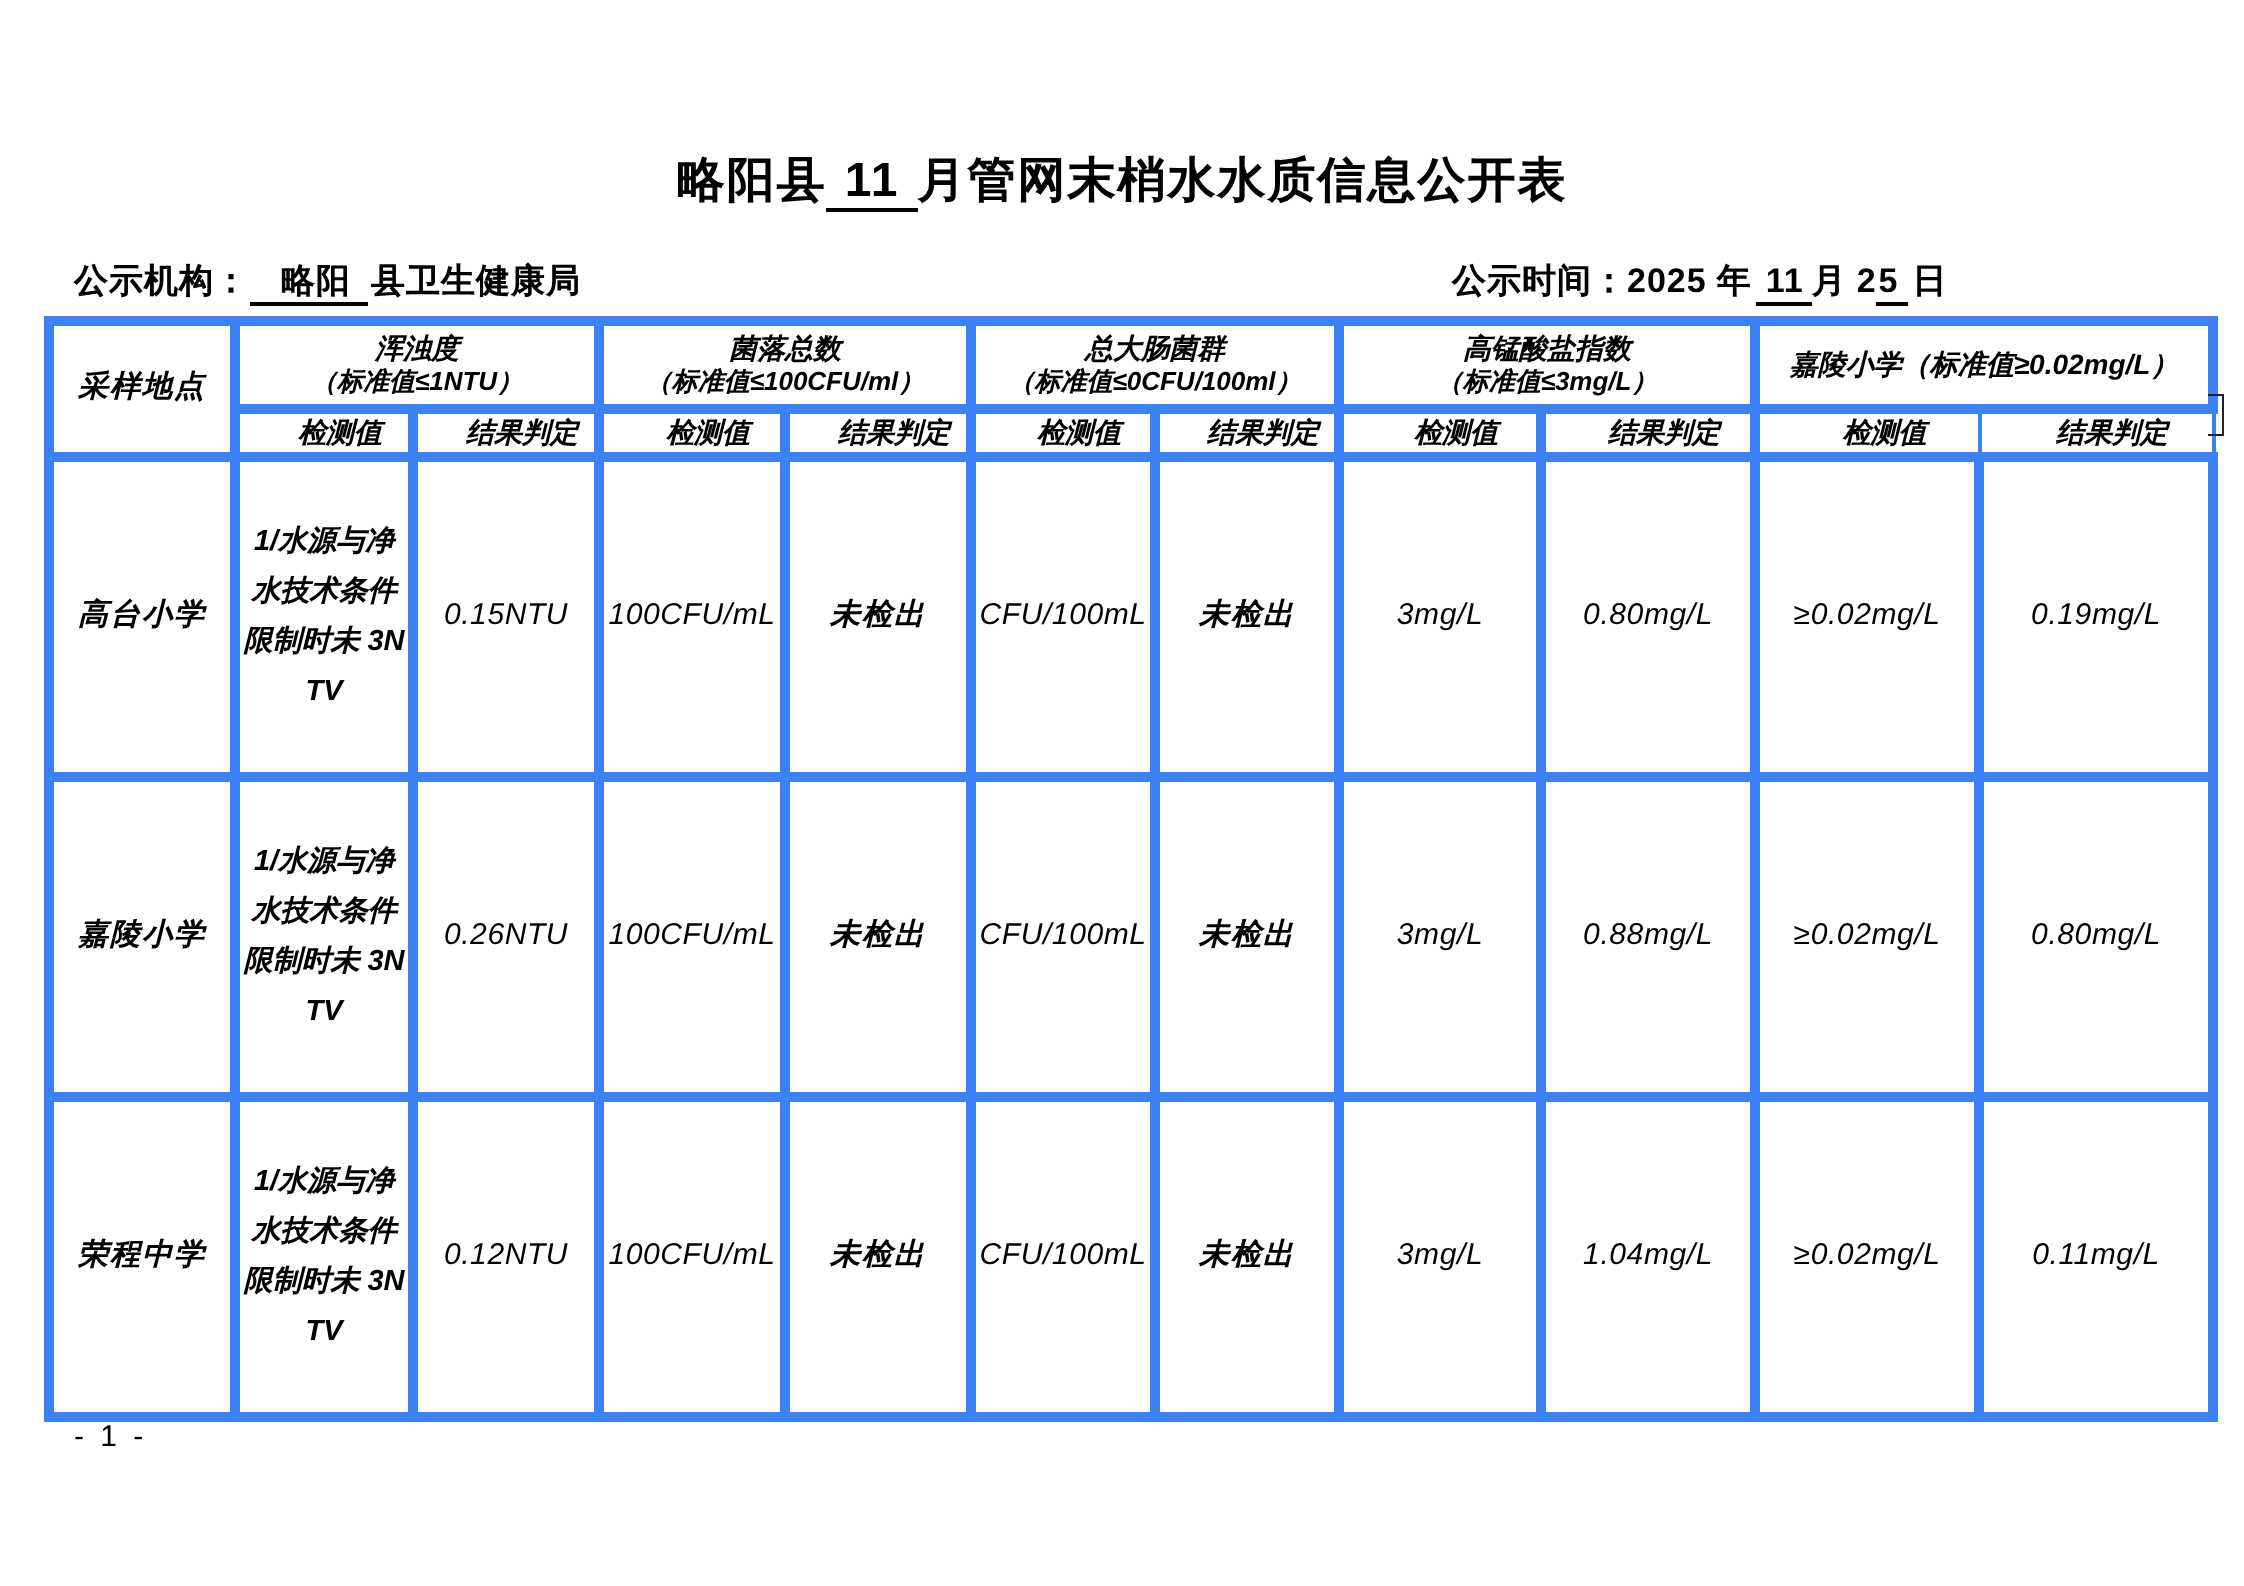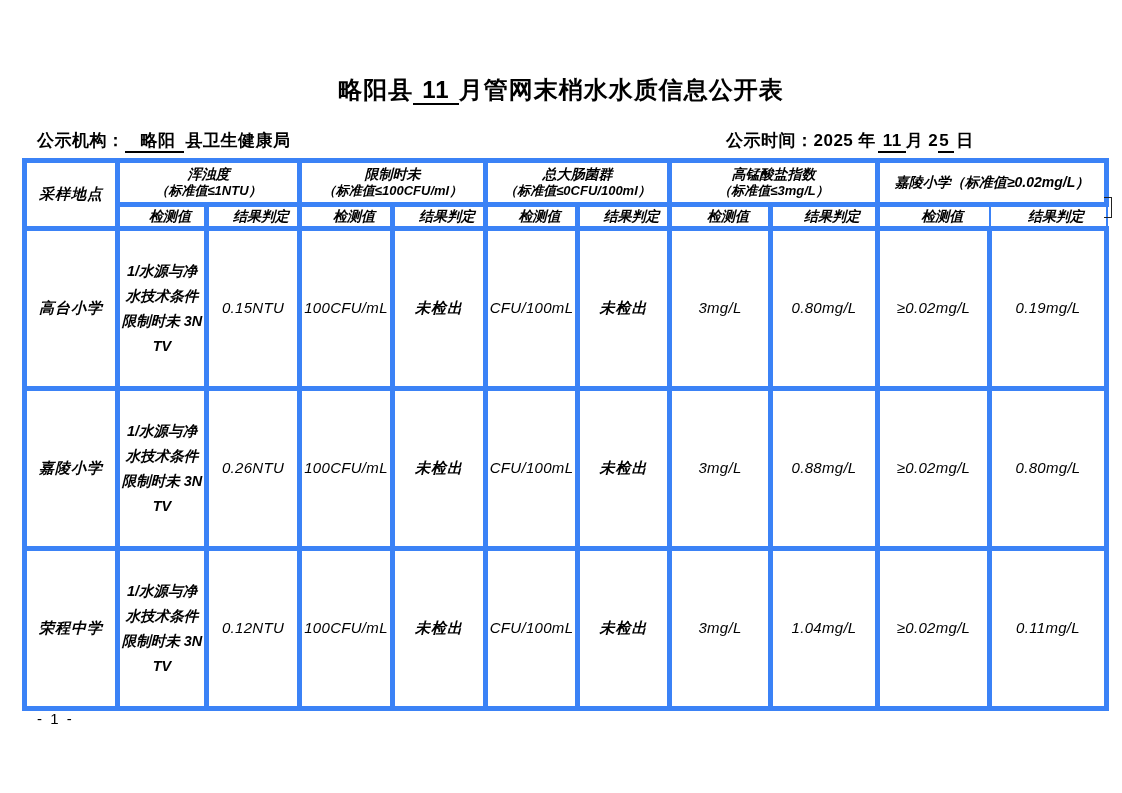--- a/index.html
+++ b/index.html
@@ -85,21 +85,21 @@
         <col style="width:117px">
     </colgroup>
     <thead>
       <tr class="grow">
         <th rowspan="2" class="corner">采样地点</th>
         <th colspan="2">
           <div class="gname">浑浊度</div>
           <div class="gstd">（标准值≤1NTU）</div>
         </th>
         <th colspan="2">
-          <div class="gname">限制时未</div>
+          <div class="gname">菌落总数</div>
           <div class="gstd">（标准值≤100CFU/ml）</div>
         </th>
         <th colspan="2">
           <div class="gname">总大肠菌群</div>
           <div class="gstd">（标准值≤0CFU/100ml）</div>
         </th>
         <th colspan="2">
           <div class="gname">高锰酸盐指数</div>
           <div class="gstd">（标准值≤3mg/L）</div>
         </th>

